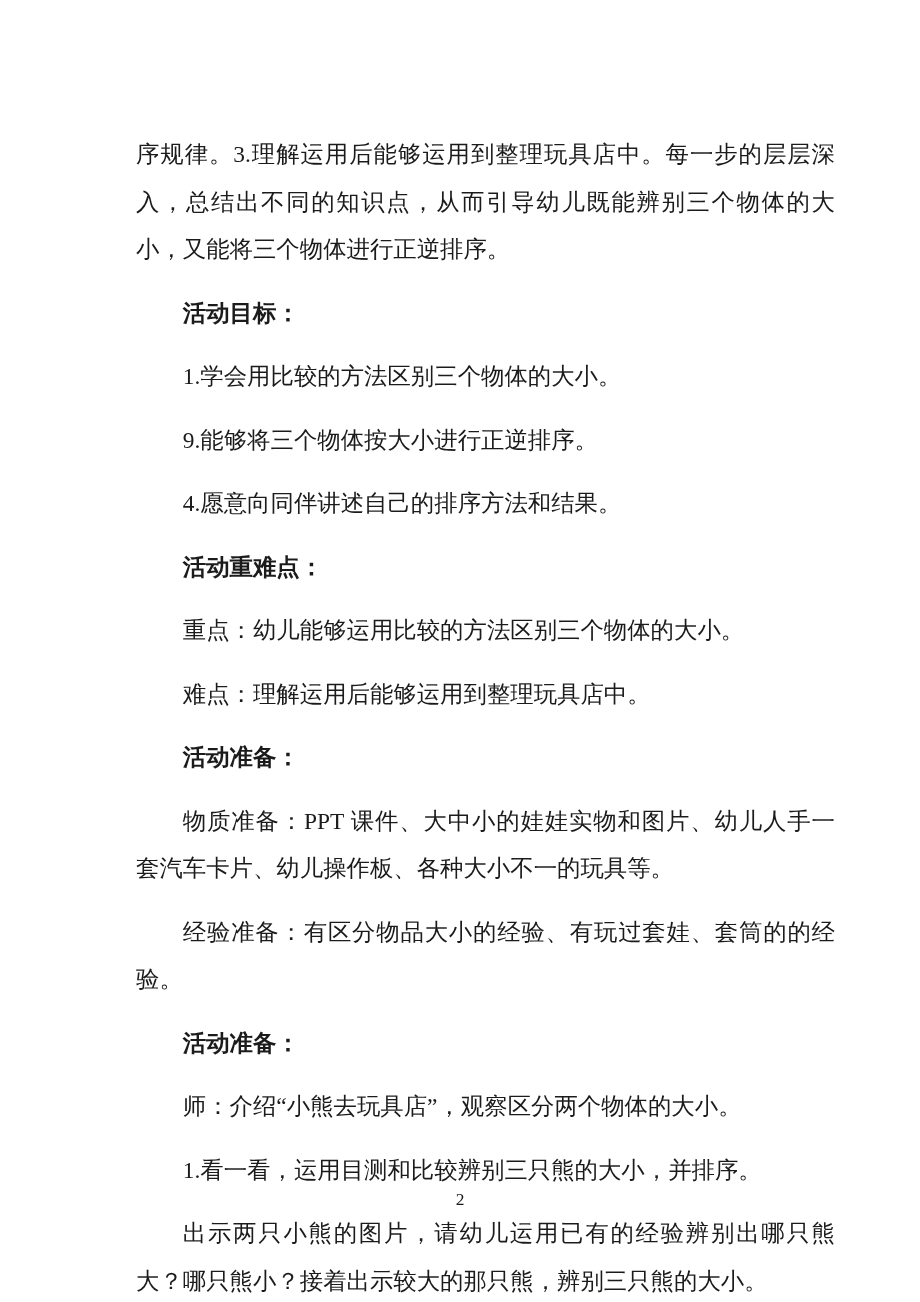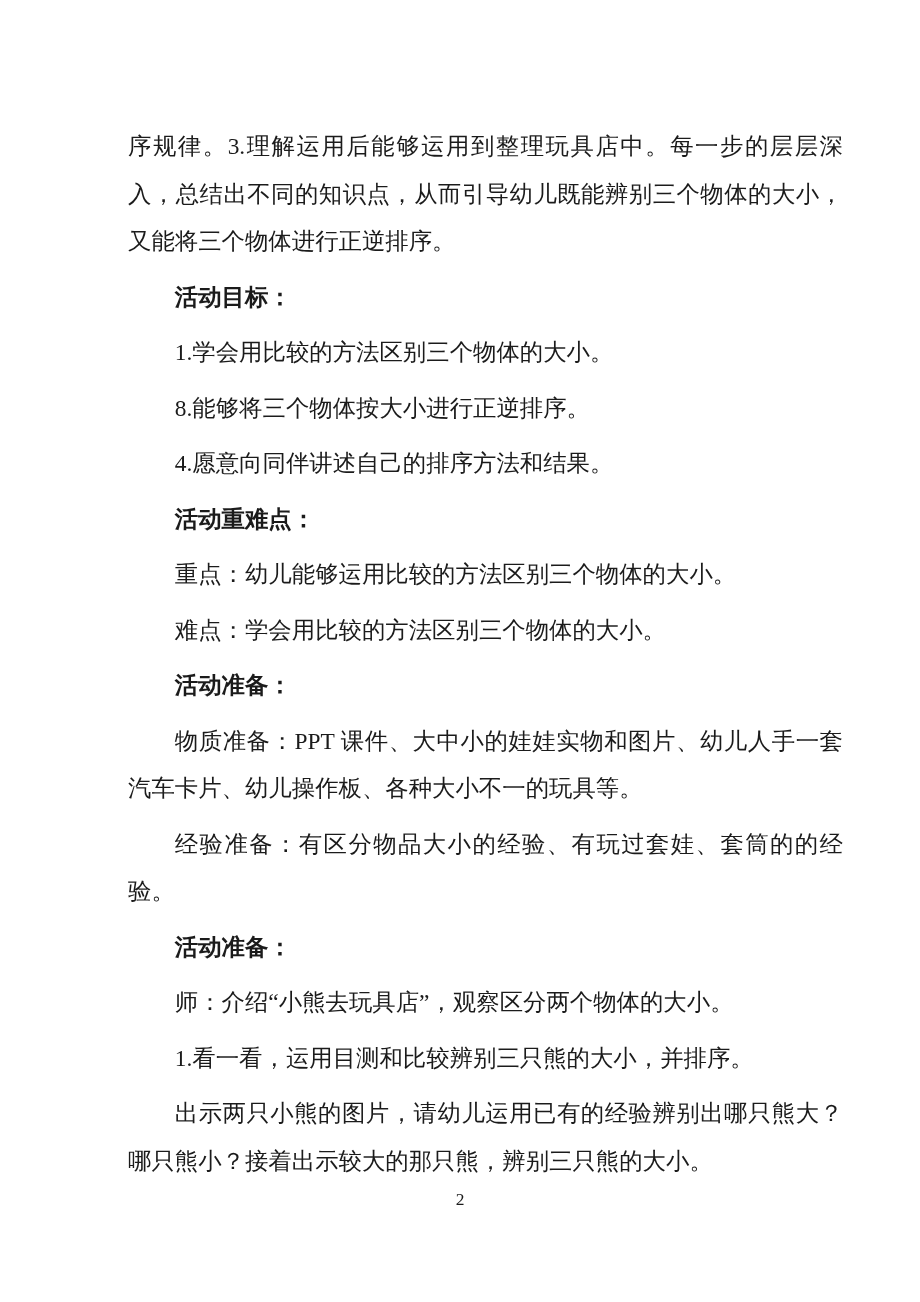--- a/index.html
+++ b/index.html
@@ -19,21 +19,21 @@
   .text-block {
     position: absolute;
     left: 120px;
     top: 115px;
     width: 731px;
     font-size: 23.4px;
     line-height: 47.5px;
     text-align: justify;
   }
   .text-block p {
-    margin: 8px;
+    margin: 16px;
     padding: 0;
     text-indent: 2em;
   }
   .text-block p.cont {
     text-indent: 0;
   }
   .text-block p.hei {
     font-weight: bold;
     font-family: Liberation Sans, sans-serif;
   }
@@ -51,25 +51,25 @@
 </style>
 </head>
 <body>
 
 <div class="page">
 
   <div class="text-block">
     <p class="cont">序规律。3.理解运用后能够运用到整理玩具店中。每一步的层层深入，总结出不同的知识点，从而引导幼儿既能辨别三个物体的大小，又能将三个物体进行正逆排序。</p>
     <p class="hei">活动目标：</p>
     <p>1.学会用比较的方法区别三个物体的大小。</p>
-    <p>8.能够将三个物体按大小进行正逆排序。</p>
+    <p>9.能够将三个物体按大小进行正逆排序。</p>
     <p>4.愿意向同伴讲述自己的排序方法和结果。</p>
     <p class="hei">活动重难点：</p>
     <p>重点：幼儿能够运用比较的方法区别三个物体的大小。</p>
-    <p>难点：学会用比较的方法区别三个物体的大小。</p>
+    <p>难点：理解运用后能够运用到整理玩具店中。</p>
     <p class="hei">活动准备：</p>
     <p>物质准备：PPT 课件、大中小的娃娃实物和图片、幼儿人手一套汽车卡片、幼儿操作板、各种大小不一的玩具等。</p>
     <p>经验准备：有区分物品大小的经验、有玩过套娃、套筒的的经验。</p>
     <p class="hei">活动准备：</p>
     <p>师：介绍“小熊去玩具店”，观察区分两个物体的大小。</p>
     <p>1.看一看，运用目测和比较辨别三只熊的大小，并排序。</p>
     <p>出示两只小熊的图片，请幼儿运用已有的经验辨别出哪只熊大？哪只熊小？接着出示较大的那只熊，辨别三只熊的大小。</p>
   </div>
 
   <div class="footer">2</div>

